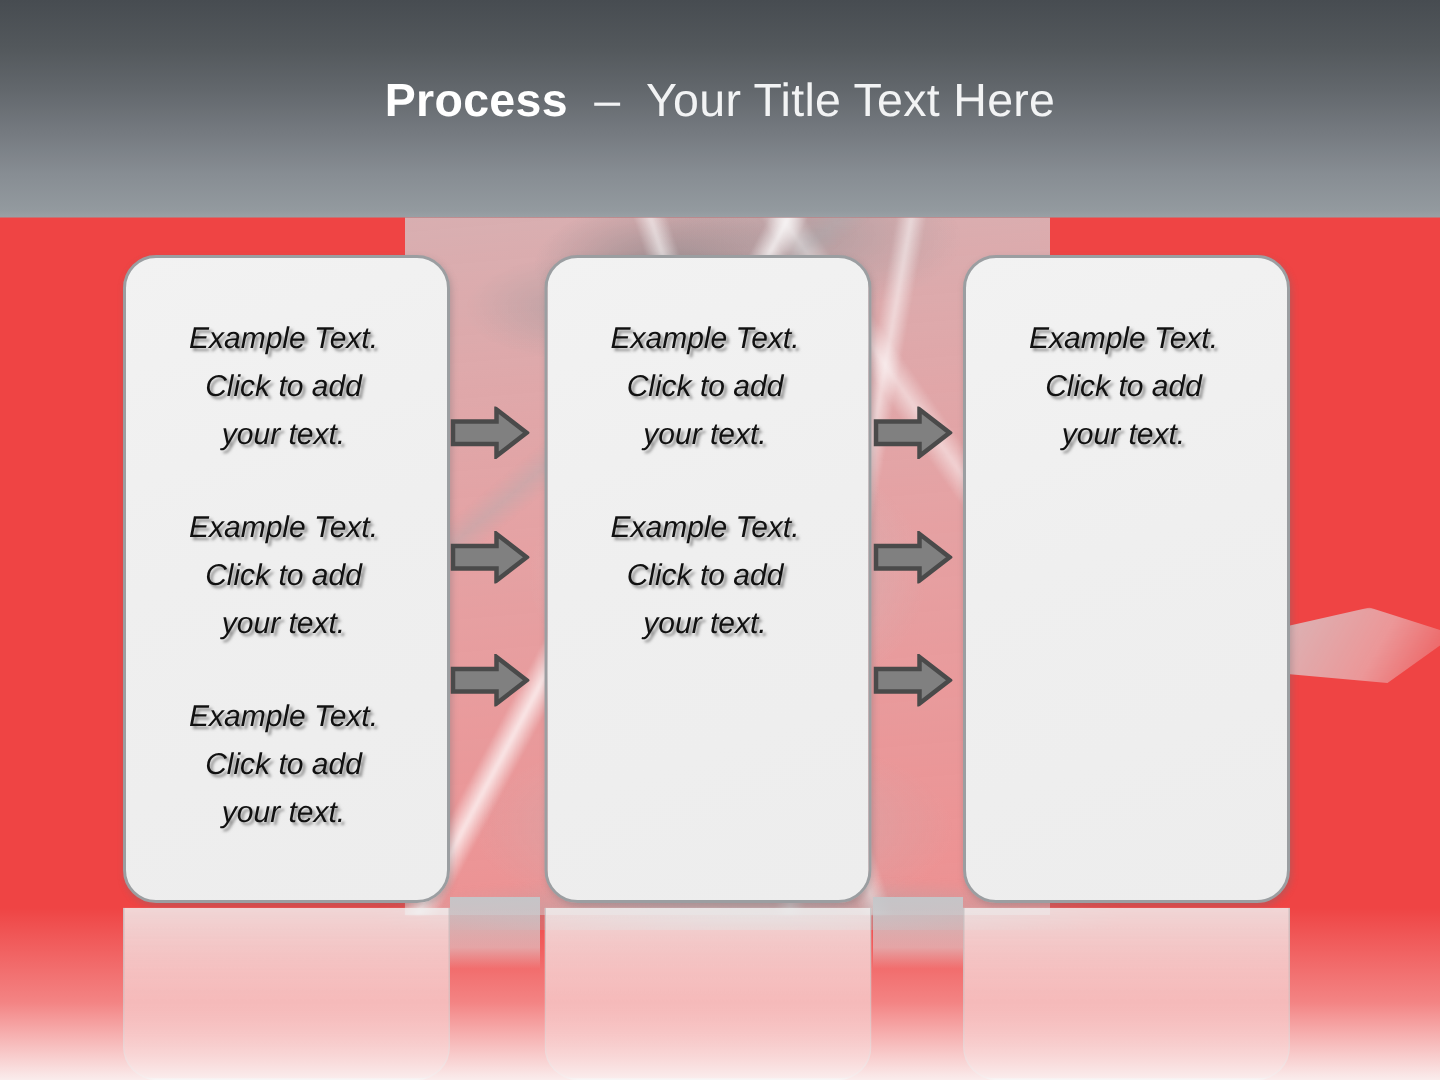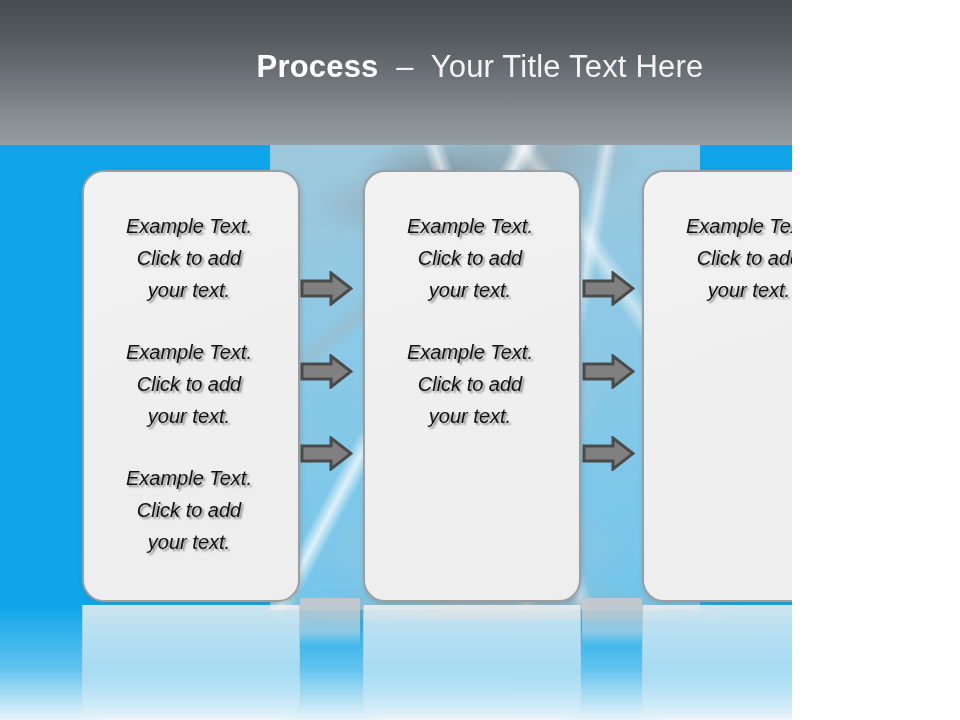--- a/index.html
+++ b/index.html
@@ -7,22 +7,22 @@
 
   html, body {
     width:960px; height:720px;
     font-family:"Liberation Sans", sans-serif;
     background:#ffffff;
     overflow:hidden;
   }
 
   #slide {
     position:relative;
-    width:792px; height:720px;
-    background:#0ea5e9;
+    width:960px; height:720px;
+    background:#ef4444;
     overflow:hidden;
   }
 
   
   .photo-layer {
     position:absolute;
     left:0; top:145px;
     width:960px; height:475px;
     overflow:hidden;
     pointer-events:none;

